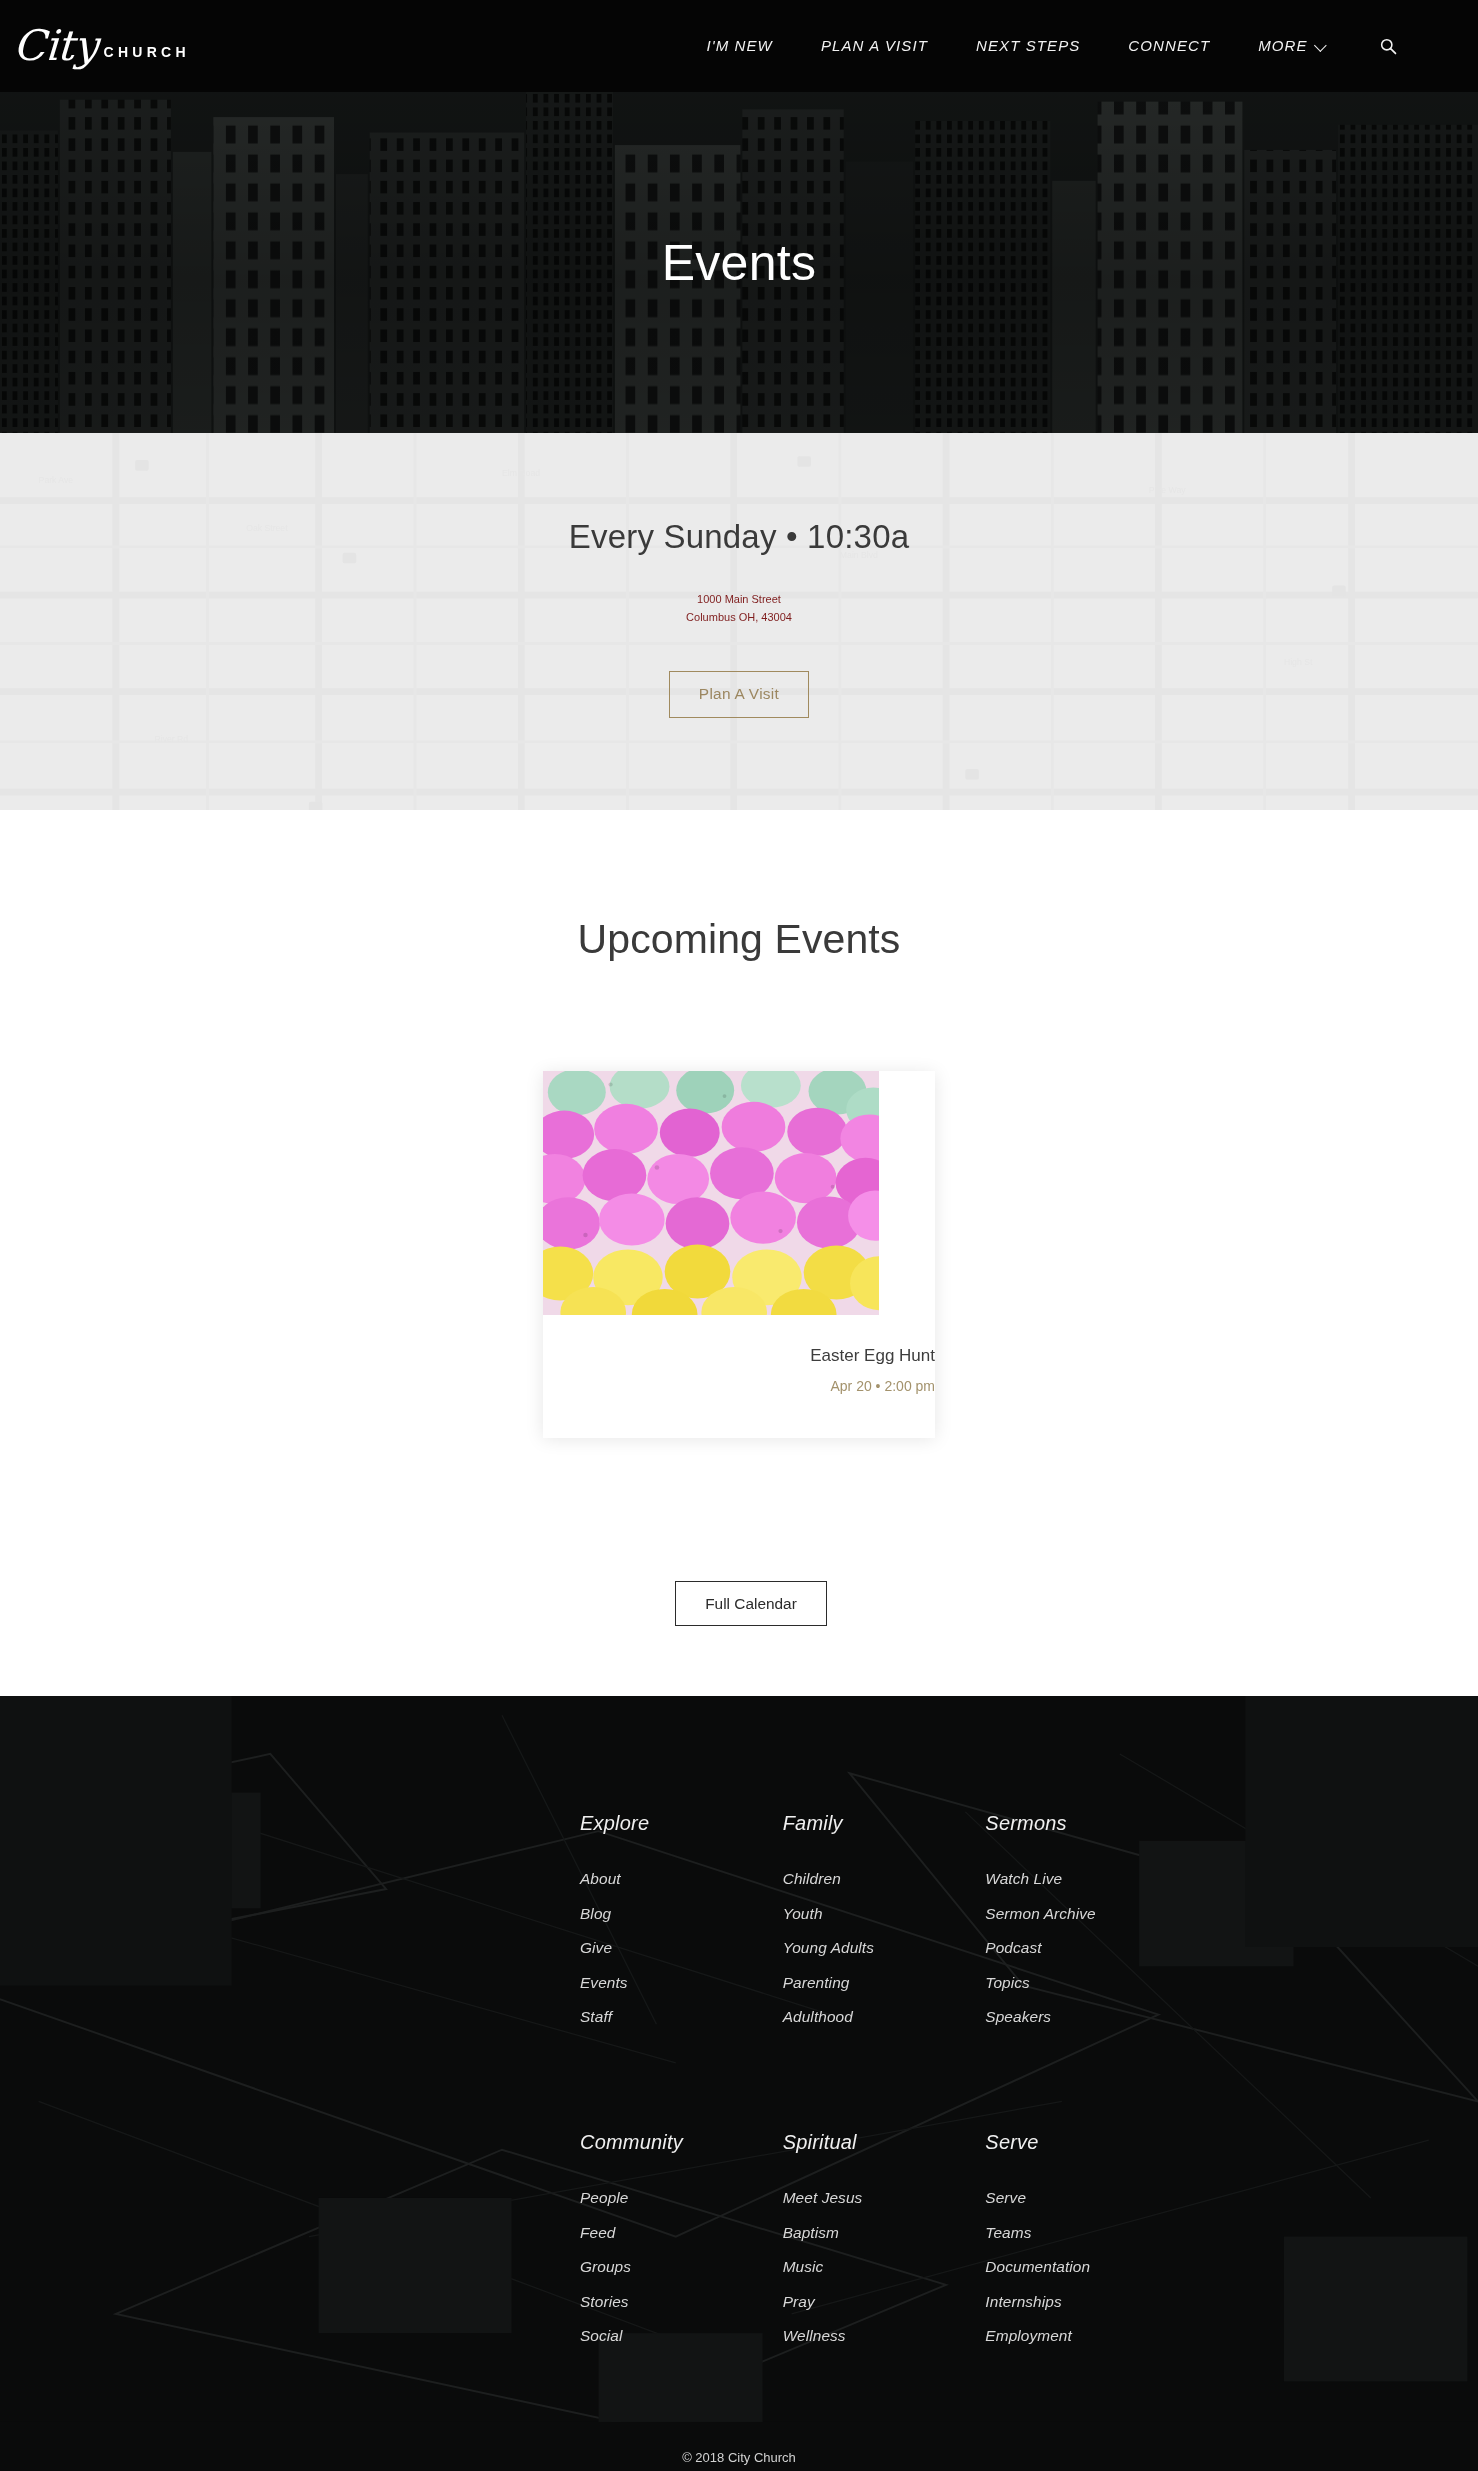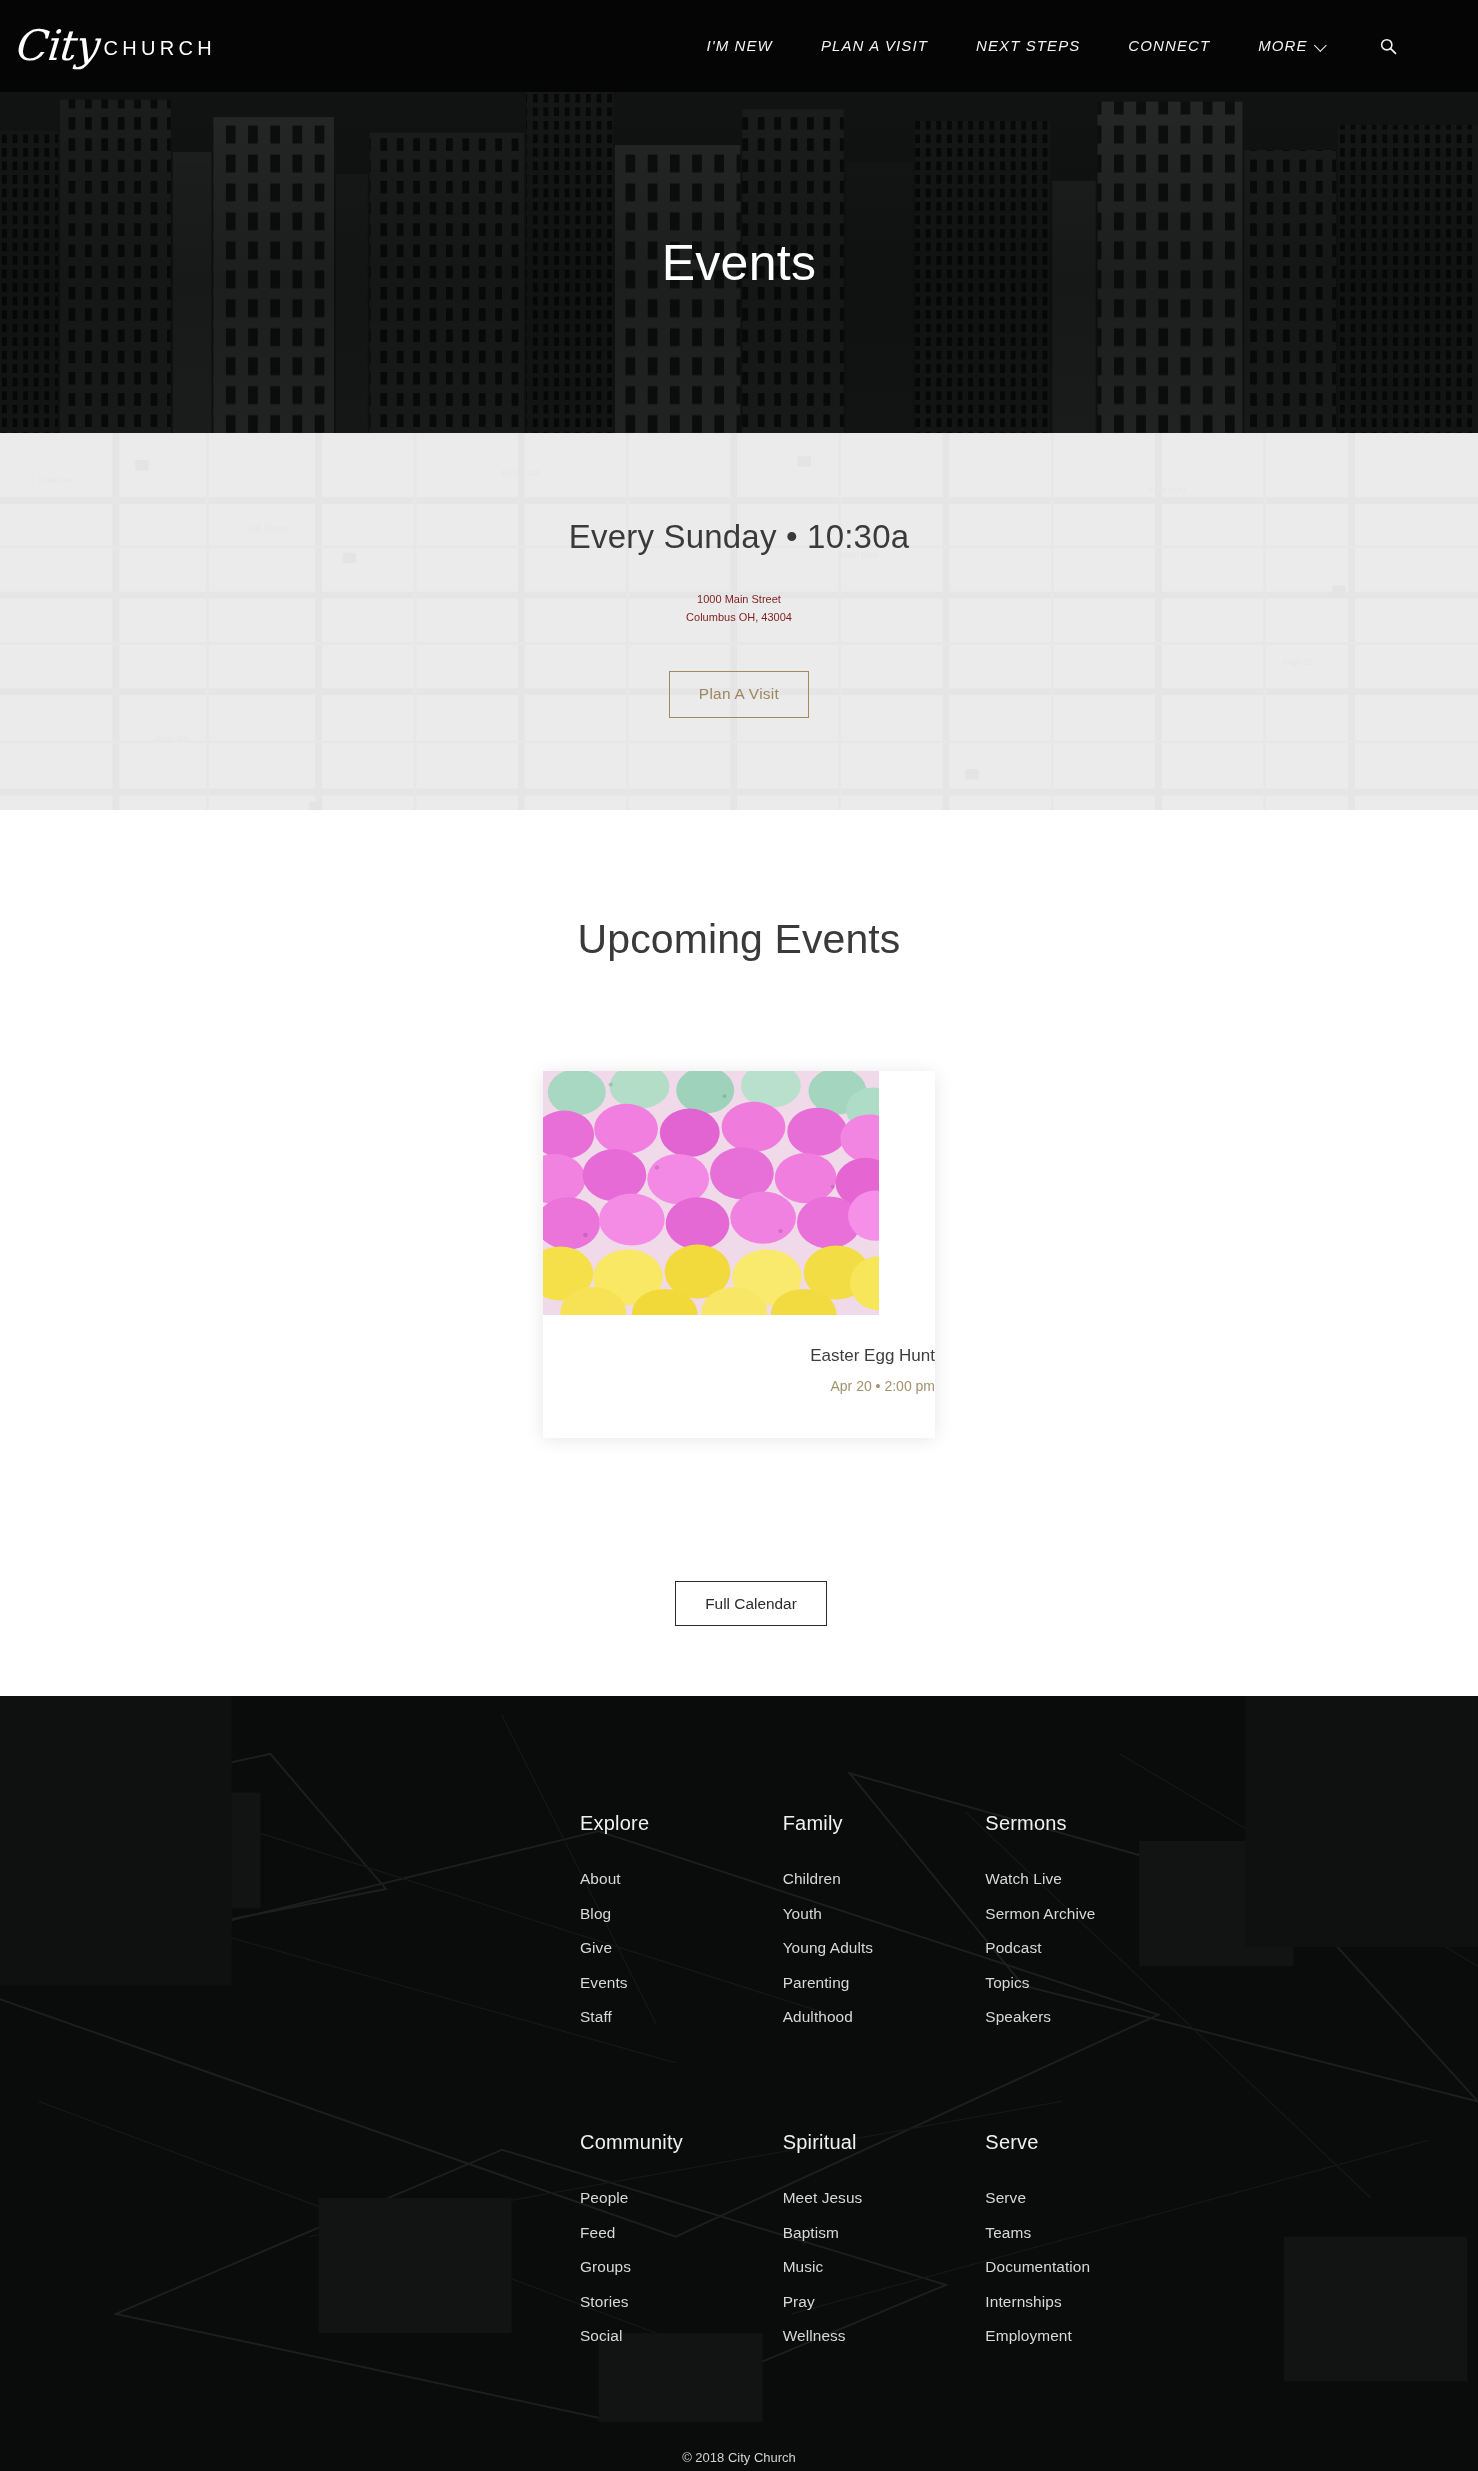--- a/index.html
+++ b/index.html
@@ -26,23 +26,23 @@
   .logo-script {
     font-family: "DejaVu Serif", serif;
     font-style: italic;
     font-size: 42px;
     color: #ffffff;
     line-height: 0.95;
     letter-spacing: -1px;
     transform: skewX(-6deg);
   }
   .logo-word {
-    font-size: 20px;
+    font-size: 14px;
     letter-spacing: 4.3px;
-    font-weight: 400;
+    font-weight: 700;
     color: #ffffff;
     padding-bottom: 5.8px;
   }
   .nav {
     margin-left: auto;
     display: flex;
     align-items: center;
     gap: 48px;
     padding-right: 77px;
     font-style: italic;
@@ -188,21 +188,21 @@
   .footer-bg { position: absolute; inset: 0; }
   .footer-inner {
     position: relative;
     z-index: 3;
     width: 898px;
     margin: 0 auto;
     padding-left: 290px;
   }
   .footer-row { display: flex; }
   .footer-row + .footer-row { margin-top: 89px; align-items: flex-end; }
-  .fcol { width: 294px; }
+  .fcol { width: 294px; font-style: italic; }
   .fcol h4 {
     font-size: 20px;
     font-weight: 400;
     color: #f0f0f0;
     margin-bottom: 35px;
     letter-spacing: 0.2px;
   }
   .fcol a {
     display: block;
     font-size: 15.4px;

